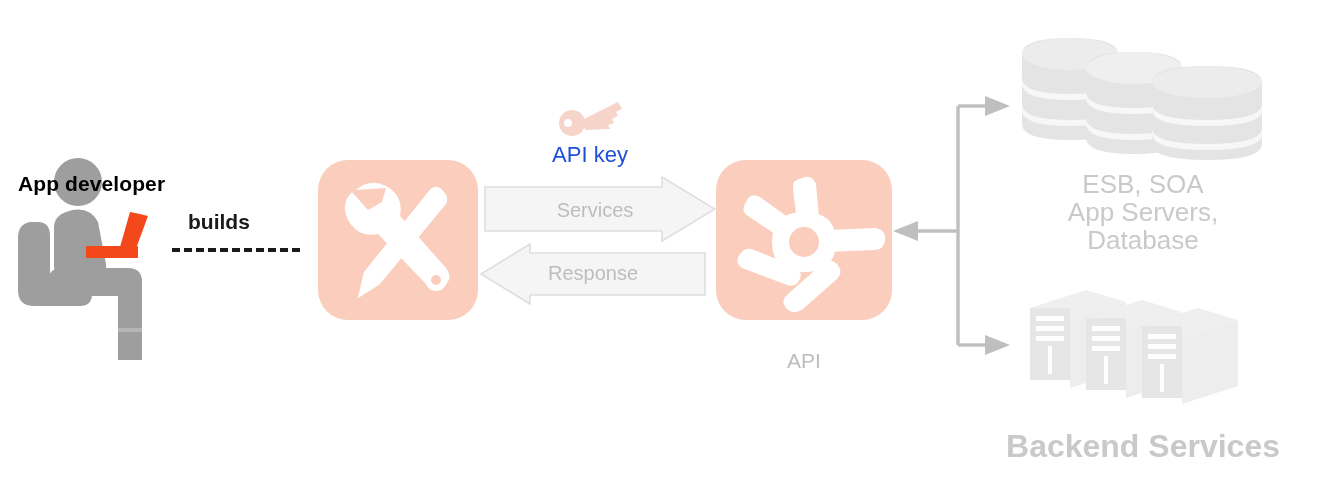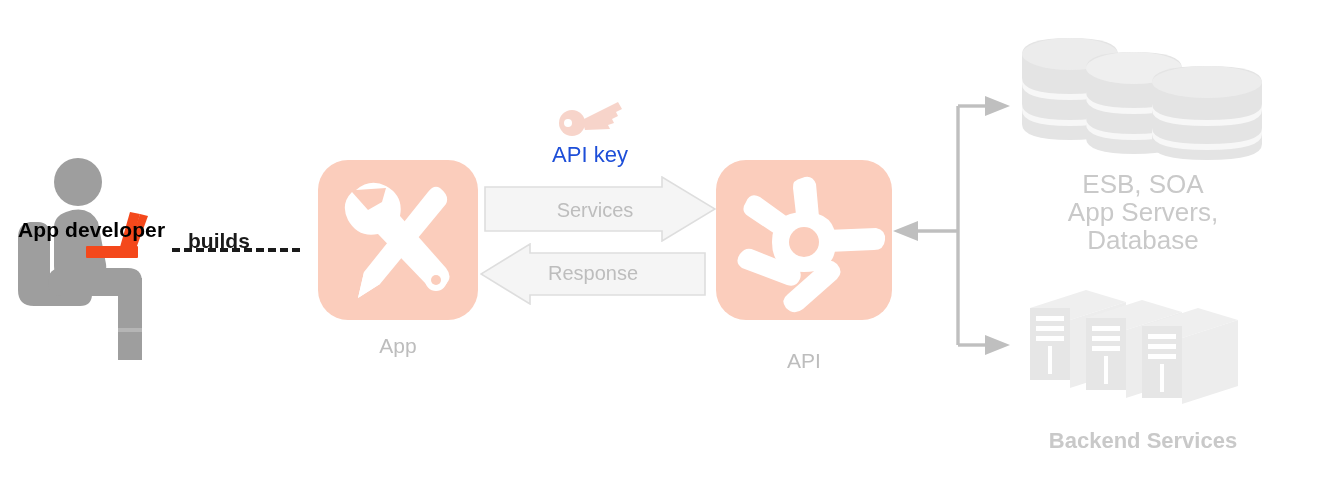--- a/index.html
+++ b/index.html
@@ -24,33 +24,31 @@
   #developer-group { left: 0px; top: 150px; width: 310px; height: 210px; }
   #developer-label {
     position: absolute;
     left: 18px;
     top: 172px;
     font-size: 21px;
     font-weight: bold;
     color: #000000;
     letter-spacing: 0.1px;
     white-space: nowrap;
-    margin-top: 46px;
   }
 
   
   #builds-label {
     position: absolute;
     left: 188px;
     top: 210px;
     font-size: 21px;
     font-weight: bold;
     color: #1a1a1a;
     white-space: nowrap;
-    margin-top: 19px;
   }
   #builds-dash {
     position: absolute;
     left: 172px;
     top: 248px;
     width: 128px;
     height: 0px;
     border-top: 4px dashed #1a1a1a;
   }
 
@@ -118,21 +116,21 @@
     top: 170px;
     width: 266px;
     font-size: 26px;
     font-weight: normal;
     line-height: 28px;
   }
   #servers-label {
     left: 1000px;
     top: 428px;
     width: 286px;
-    font-size: 22px;
+    font-size: 32px;
     font-weight: bold;
   }
 </style>
 </head>
 <body>
 
 <div id="canvas">
 
   <svg class="abs" id="developer-group" viewBox="0 0 310 210" width="310" height="210">
 
@@ -161,21 +159,20 @@
 
       <path d="M38 30 q14 -12 30 -4 q18 10 14 30 l46 52 q8 10 -2 18 q-10 8 -18 -2 l-48 -50 q-20 4 -30 -14 q-8 -16 4 -28 l16 18 l14 -8 l4 -14 z" fill="#ffffff"></path>
 
       <path d="M122 28 q10 8 6 16 l-66 80 l-22 14 l6 -26 l64 -80 q6 -8 12 -4 z" fill="#ffffff"></path>
       <path d="M40 138 l6 -26 l16 12 z" fill="#ffffff"></path>
 
       <circle cx="118" cy="120" r="11" fill="#ffffff"></circle>
       <circle cx="118" cy="120" r="5" fill="#fbcdbc"></circle>
     </svg>
   </div>
-  <div class="tile-label" id="app-label">App</div>
 
   <svg class="abs" id="apikey-icon" viewBox="0 0 66 40" width="66" height="40">
     <circle cx="14" cy="25" r="13" fill="#f7d4ca"></circle>
     <circle cx="10" cy="25" r="4" fill="#ffffff"></circle>
     <path d="M24 22 L60 4 L64 11 L58 14 L60 18 L54 21 L56 25 L50 27 L52 31 L27 32 z" fill="#f7d4ca"></path>
   </svg>
   <div id="apikey-label">API key</div>
 
   <svg class="abs" id="request-arrow" viewBox="0 0 232 66" width="232" height="66">
     <polygon points="1,11 178,11 178,1 231,33 178,65 178,55 1,55" fill="#f5f5f5" stroke="#dedede" stroke-width="1.6"></polygon>

